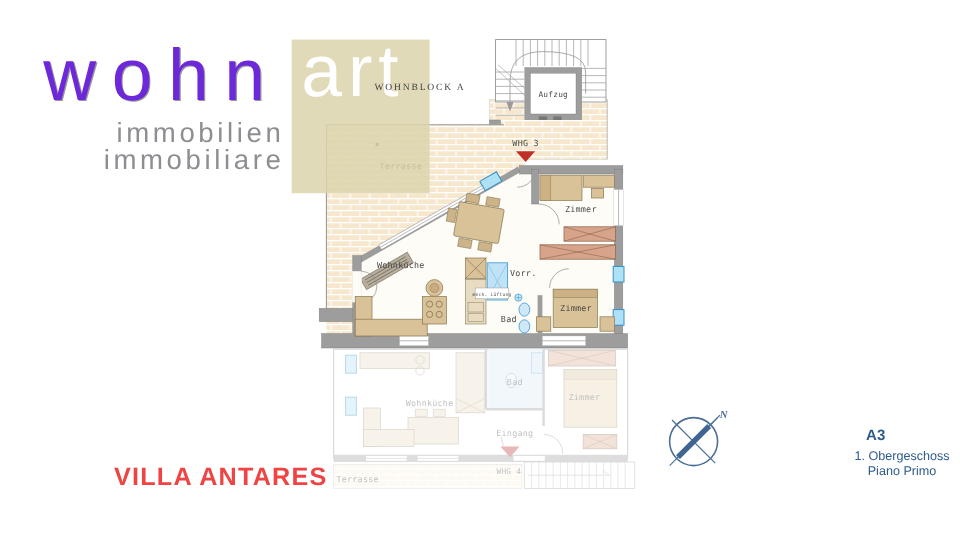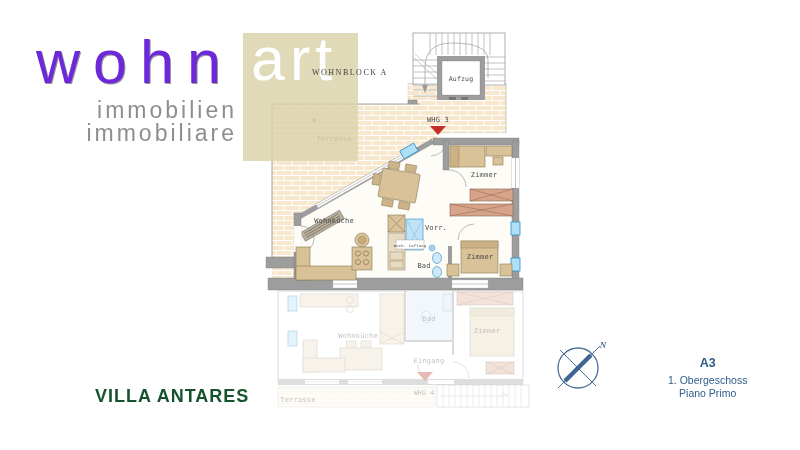--- a/index.html
+++ b/index.html
@@ -10,25 +10,25 @@
   
   .logo-wohn{position:absolute;left:36px;top:32px;font-size:61px;line-height:61px;
              color:#6d28d9;letter-spacing:13px;text-shadow:1px 1px 0 #98989c;}
   .logo-square{position:absolute;left:243px;top:33px;width:115px;height:128px;
                background:rgba(219,211,171,0.85);z-index:2;}
   .logo-art{position:absolute;left:8px;top:-4px;font-size:61px;line-height:61px;color:#ffffff;letter-spacing:5px;}
   .logo-sub{position:absolute;left:0;top:99px;width:237px;text-align:right;color:#8e8e92;
             font-size:23px;line-height:22px;letter-spacing:3px;z-index:1;}
   .wohnblock{position:absolute;left:312px;top:68px;font-family:Liberation Serif, serif;
              font-size:8px;color:#3f3f3f;letter-spacing:1.5px;z-index:3;}
-  .villa{position:absolute;left:95px;top:386px;font-size:18px;font-weight:600;
-         color:#14532d;letter-spacing:1px;}
+  .villa{position:absolute;left:95px;top:386px;font-size:21px;font-weight:600;
+         color:#ef4444;letter-spacing:1px;}
   .legend{position:absolute;left:668px;top:356px;color:#2d5c8a;text-align:center;}
   .legend .unit{font-size:12.5px;font-weight:bold;margin-bottom:4px;}
-  .legend .line{font-size:10.5px;line-height:12.5px;}
+  .legend .line{font-size:10.5px;line-height:12.5px;margin-left:44px;}
 </style>
 </head>
 <body>
 
 <div class="stage">
 
 <svg width="800" height="450" viewBox="0 0 800 450">
   <defs>
     <pattern id="brick" width="16" height="10" patternUnits="userSpaceOnUse">
       <rect width="16" height="10" fill="#f6e7cd"></rect>

